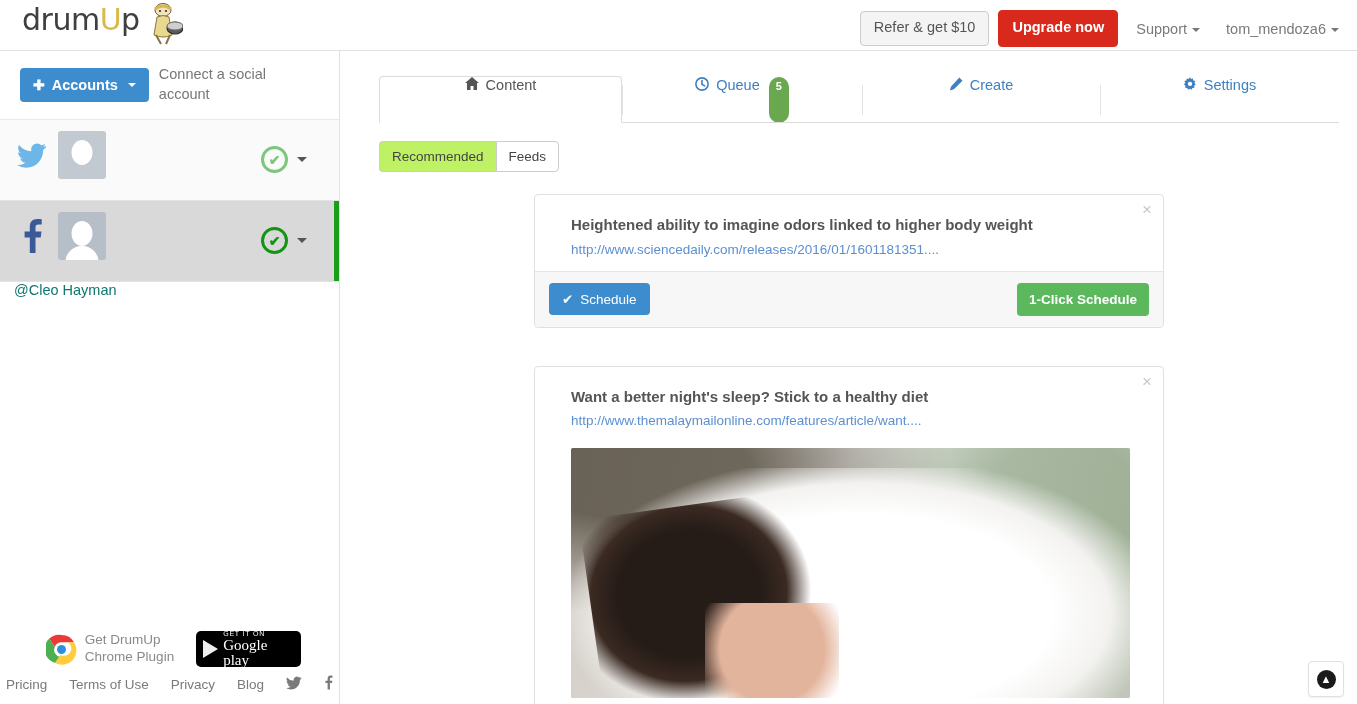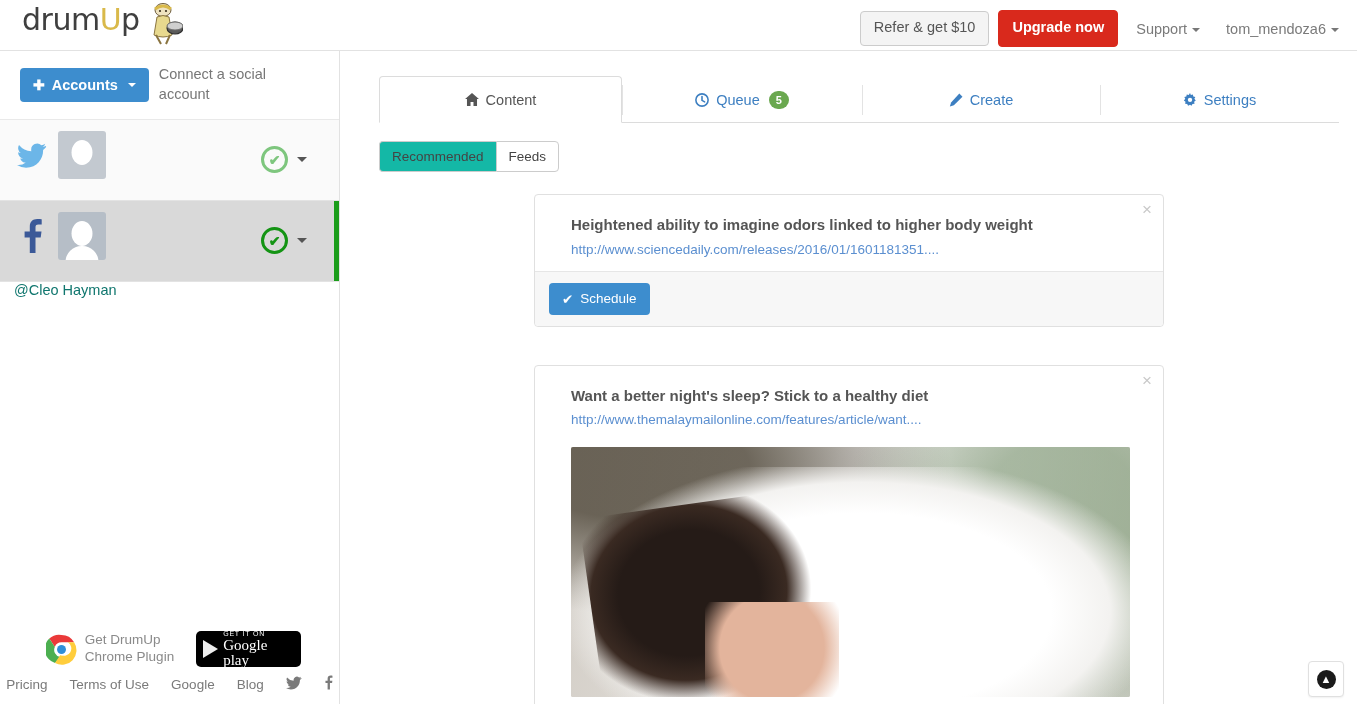--- a/index.html
+++ b/index.html
@@ -178,21 +178,21 @@
   }
   .tabs {
     position: relative; height: 52px; margin: 20px 0 0 38px; width: 960px;
   }
   .tabs::after {
     content: ""; position: absolute; left: 0; bottom: 0;
     width: 960px; height: 1px; background: #dcdcdc;
   }
   .tab {
     position: absolute; bottom: 0; height: 46px;
-    display: flex; align-items: center; justify-content: center;
+    display: flex; justify-content: center;
     font-size: 14.5px; color: #3d7fc1; cursor: pointer;
     gap: 7px;
   }
   .tab.active {
     color: #555; background: #fff;
     border: 1px solid #dcdcdc; border-bottom: 1px solid #fff;
     border-radius: 4px 4px 0 0; z-index: 2; height: 47px;
   }
   .tab-sep {
     position: absolute; bottom: 8px; width: 1px; height: 30px; background: #e3e3e3;
@@ -203,21 +203,21 @@
     margin-left: 2px;
   }
 
   .toggle-group {
     margin: 18px 0 0 38px; display: inline-flex;
   }
   .tg-btn {
     font-size: 13.5px; color: #444; background: #fff;
     border: 1px solid #cccccc; padding: 7px 12px; cursor: pointer;
   }
-  .tg-btn.on { background: #14b8a6; }
+  .tg-btn.on { background: #bef264; }
   .tg-btn:first-child { border-radius: 4px 0 0 4px; border-right: none; }
   .tg-btn:last-child { border-radius: 0 4px 4px 0; }
 
   .cards { margin-top: 22px; }
   .card {
     position: relative; margin: 0 auto;
     width: 630px; background: #fff;
     border: 1px solid #e0e0e0; border-radius: 4px;
     margin-bottom: 38px;
   }
@@ -380,21 +380,21 @@
         <span class="gplay-tri"></span>
         <span class="gplay-txt">
           <span class="t1">GET IT ON</span>
           <span class="t2">Google play</span>
         </span>
       </div>
     </div>
     <div class="footer-links">
       <span>Pricing</span>
       <span>Terms of Use</span>
-      <span>Google</span>
+      <span>Privacy</span>
       <span>Blog</span>
       <span>
         <svg width="16" height="14" viewBox="0 0 30 25">
             <path d="M29 3.1c-1.1.5-2.2.8-3.4 1a6 6 0 0 0 2.6-3.3c-1.1.7-2.4 1.2-3.8 1.5A6 6 0 0 0 14.2 7c0 .5 0 .9.1 1.3A17 17 0 0 1 2 2.1a6 6 0 0 0 1.8 8 5.9 5.9 0 0 1-2.7-.8v.1c0 2.9 2 5.3 4.8 5.9a6 6 0 0 1-2.7.1 6 6 0 0 0 5.6 4.2A12 12 0 0 1 0 22a17 17 0 0 0 9.1 2.7c11 0 17-9.1 17-17v-.8c1.2-.8 2.2-1.9 3-3z" fill="#7a7a7a"></path>
           </svg>
       </span>
       <span>
         <svg width="9" height="15" viewBox="0 0 22 34">
             <path d="M14.5 34V18.5h5.2l.8-6h-6V8.6c0-1.8.5-3 3-3h3.2V.2C20.1.1 18.3 0 16.2 0 11.8 0 8.8 2.7 8.8 7.6v4.9H3.6v6h5.2V34z" fill="#7a7a7a"></path>
           </svg>
@@ -449,20 +449,21 @@
       <span class="card-close">×</span>
       <div class="card-body">
         <div class="card-title">Heightened ability to imagine odors linked to higher body weight</div>
         <div class="card-url">http://www.sciencedaily.com/releases/2016/01/1601181351....</div>
       </div>
       <div class="card-footer">
         <button class="btn-schedule">
           <span>✔</span>
           <span>Schedule</span>
         </button>
+        <button class="btn-oneclick">1-Click Schedule</button>
       </div>
     </div>
 
     <div class="card">
       <span class="card-close">×</span>
       <div class="card-body">
         <div class="card-title">Want a better night's sleep? Stick to a healthy diet</div>
         <div class="card-url">http://www.themalaymailonline.com/features/article/want....</div>
         <div class="card-img">
           <div class="img-bg"></div>

